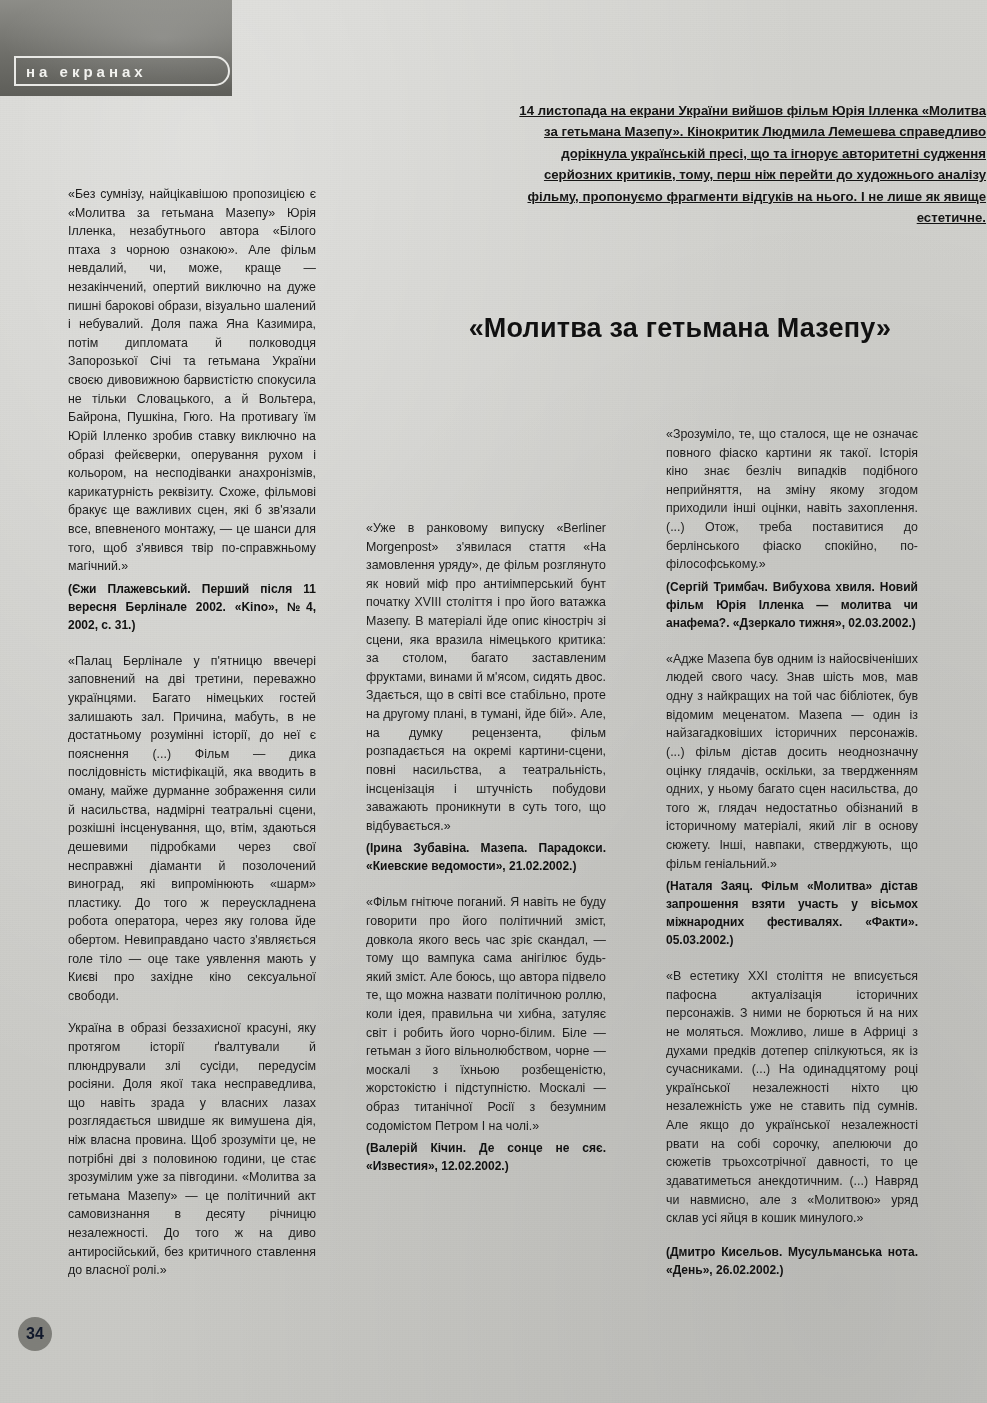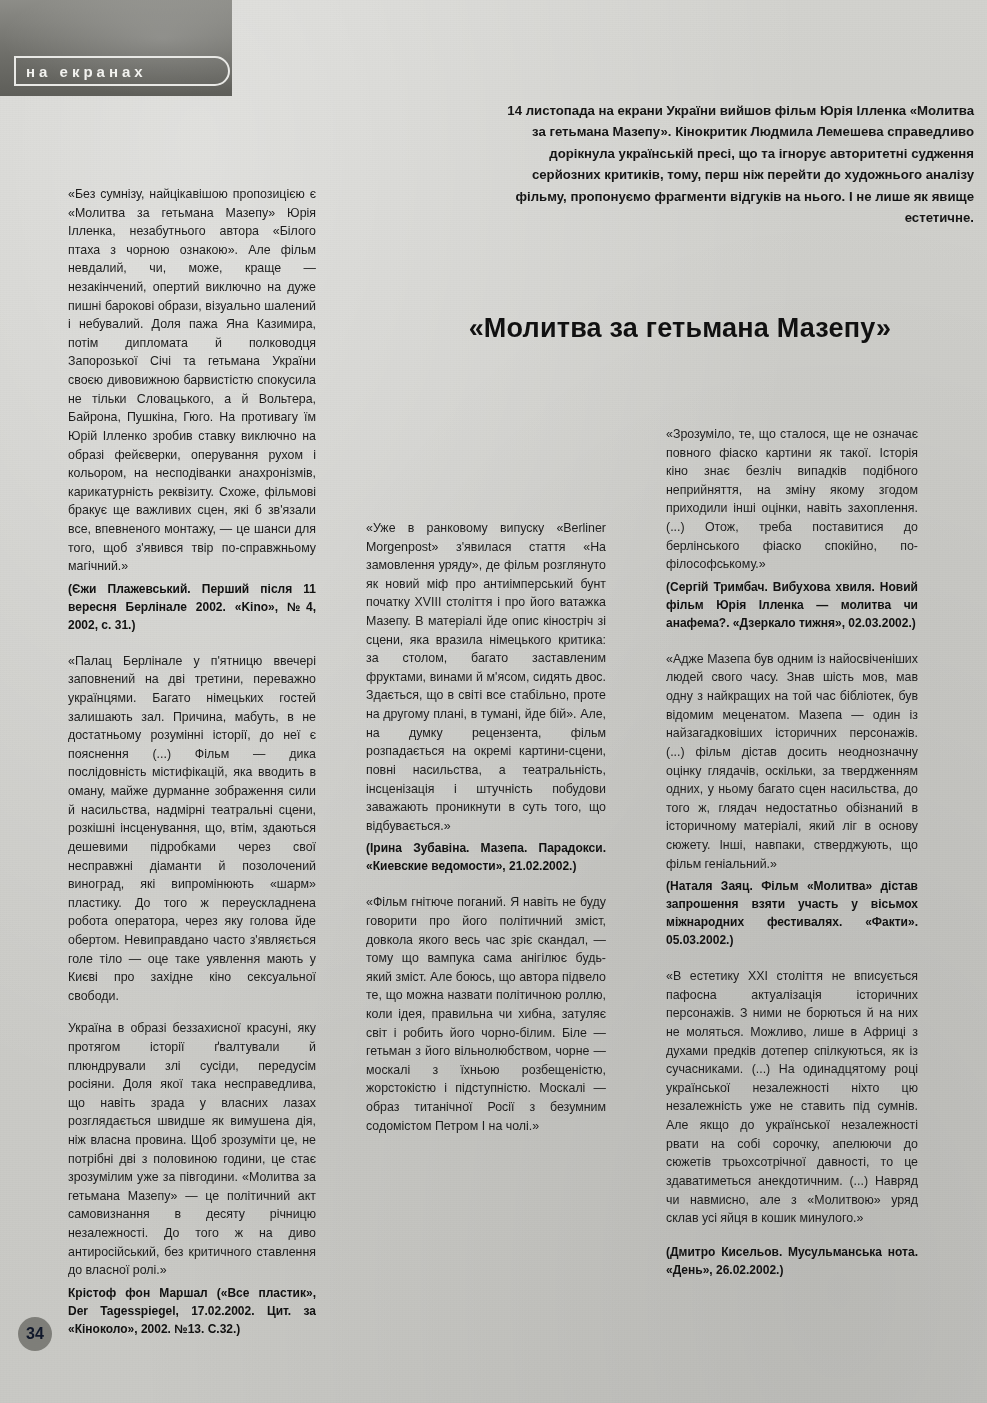--- a/index.html
+++ b/index.html
@@ -83,28 +83,29 @@
     font-size: 16px;
     font-weight: bold;
     display: flex;
     align-items: center;
     justify-content: center;
   }
 
   
   .lead {
     position: absolute;
-    left: 504px;
+    left: 516px;
     top: 100px;
     width: 470px;
     text-align: right;
     font-size: 13.2px;
     line-height: 1.62;
     font-weight: bold;
     color: #151515;
+    text-decoration: underline;
   }
 
   .headline {
     position: absolute;
     left: 400px;
     top: 295px;
     width: 560px;
     text-align: center;
     font-size: 27px;
     font-weight: bold;
@@ -157,28 +158,28 @@
 
   <h1 class="headline">«Молитва за гетьмана Мазепу»</h1>
 
   <div class="col col-1">
     <p class="para tight">«Без сумнізу, найцікавішою пропозицією є «Молитва за гетьмана Мазепу» Юрія Ілленка, незабутнього автора «Білого птаха з чорною ознакою». Але фільм невдалий, чи, може, краще — незакінчений, опертий виключно на дуже пишні барокові образи, візуально шалений і небувалий. Доля пажа Яна Казимира, потім дипломата й полководця Запорозької Січі та гетьмана України своєю дивовижною барвистістю спокусила не тільки Словацького, а й Вольтера, Байрона, Пушкіна, Гюго. На противагу їм Юрій Ілленко зробив ставку виключно на образі фейєверки, оперування рухом і кольором, на несподіванки анахронізмів, карикатурність реквізиту. Схоже, фільмові бракує ще важливих сцен, які б зв'язали все, впевненого монтажу, — це шанси для того, щоб з'явився твір по-справжньому магічний.»</p>
     <p class="src">(Єжи Плажевський. Перший після 11 вересня Берлінале 2002. «Kino», №4, 2002, с. 31.)</p>
 
     <p class="para">«Палац Берлінале у п'ятницю ввечері заповнений на дві третини, переважно українцями. Багато німецьких гостей залишають зал. Причина, мабуть, в не достатньому розумінні історії, до неї є пояснення (...) Фільм — дика послідовність містифікацій, яка вводить в оману, майже дурманне зображення сили й насильства, надмірні театральні сцени, розкішні інсценування, що, втім, здаються дешевими підробками через свої несправжні діаманти й позолочений виноград, які випромінюють «шарм» пластику. До того ж переускладнена робота оператора, через яку голова йде обертом. Невиправдано часто з'являється голе тіло — оце таке уявлення мають у Києві про західне кіно сексуальної свободи.</p>
 
     <p class="para tight">Україна в образі беззахисної красуні, яку протягом історії ґвалтували й плюндрували злі сусіди, передусім росіяни. Доля якої така несправедлива, що навіть зрада у власних лазах розглядається швидше як вимушена дія, ніж власна провина. Щоб зрозуміти це, не потрібні дві з половиною години, це стає зрозумілим уже за півгодини. «Молитва за гетьмана Мазепу» — це політичний акт самовизнання в десяту річницю незалежності. До того ж на диво антиросійський, без критичного ставлення до власної ролі.»</p>
-    <p class="src">Крістоф фон Маршал («Все пластик», Der Tagesspiegel, 17.02.2002. Цит. за «Кіноколо», 2002. №13. С.32.)</p>
   </div>
 
   <div class="col col-2">
     <p class="para tight">«Уже в ранковому випуску «Berliner Morgenpost» з'явилася стаття «На замовлення уряду», де фільм розглянуто як новий міф про антиімперський бунт початку XVIII століття і про його ватажка Мазепу. В матеріалі йде опис кіностріч зі сцени, яка вразила німецького критика: за столом, багато заставленим фруктами, винами й м'ясом, сидять двос. Здається, що в світі все стабільно, проте на другому плані, в тумані, йде бій». Але, на думку рецензента, фільм розпадається на окремі картини-сцени, повні насильства, а театральність, інсценізація і штучність побудови заважають проникнути в суть того, що відбувається.»</p>
     <p class="src">(Ірина Зубавіна. Мазепа. Парадокси. «Киевские ведомости», 21.02.2002.)</p>
 
     <p class="para tight">«Фільм гнітюче поганий. Я навіть не буду говорити про його політичний зміст, довкола якого весь час зріє скандал, — тому що вампука сама анігілює будь-який зміст. Але боюсь, що автора підвело те, що можна назвати політичною роллю, коли ідея, правильна чи хибна, затуляє світ і робить його чорно-білим. Біле — гетьман з його вільнолюбством, чорне — москалі з їхньою розбещеністю, жорстокістю і підступністю. Москалі — образ титанічної Росії з безумним содомістом Петром I на чолі.»</p>
+    <p class="src">(Валерій Кічин. Де сонце не сяє. «Известия», 12.02.2002.)</p>
   </div>
 
   <div class="col col-3">
     <p class="para tight">«Зрозуміло, те, що сталося, ще не означає повного фіаско картини як такої. Історія кіно знає безліч випадків подібного неприйняття, на зміну якому згодом приходили інші оцінки, навіть захоплення. (...) Отож, треба поставитися до берлінського фіаско спокійно, по-філософському.»</p>
     <p class="src">(Сергій Тримбач. Вибухова хвиля. Новий фільм Юрія Ілленка — молитва чи анафема?. «Дзеркало тижня», 02.03.2002.)</p>
 
     <p class="para tight">«Адже Мазепа був одним із найосвіченіших людей свого часу. Знав шість мов, мав одну з найкращих на той час бібліотек, був відомим меценатом. Мазепа — один із найзагадковіших історичних персонажів. (...) фільм дістав досить неоднозначну оцінку глядачів, оскільки, за твердженням одних, у ньому багато сцен насильства, до того ж, глядач недостатньо обізнаний в історичному матеріалі, який ліг в основу сюжету. Інші, навпаки, стверджують, що фільм геніальний.»</p>
     <p class="src">(Наталя Заяц. Фільм «Молитва» дістав запрошення взяти участь у вісьмох міжнародних фестивалях. «Факти». 05.03.2002.)</p>
 
     <p class="para tight">«В естетику XXI століття не вписується пафосна актуалізація історичних персонажів. З ними не борються й на них не моляться. Можливо, лише в Африці з духами предків дотепер спілкуються, як із сучасниками. (...) На одинадцятому році української незалежності ніхто цю незалежність уже не ставить під сумнів. Але якщо до української незалежності рвати на собі сорочку, апелюючи до сюжетів трьохсотрічної давності, то це здаватиметься анекдотичним. (...) Навряд чи навмисно, але з «Молитвою» уряд склав усі яйця в кошик минулого.»</p>

